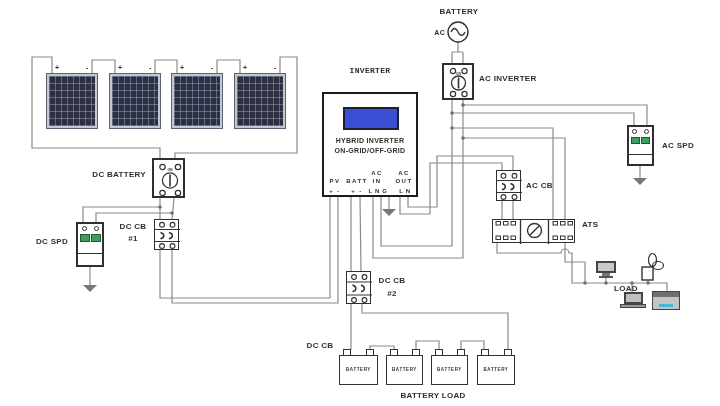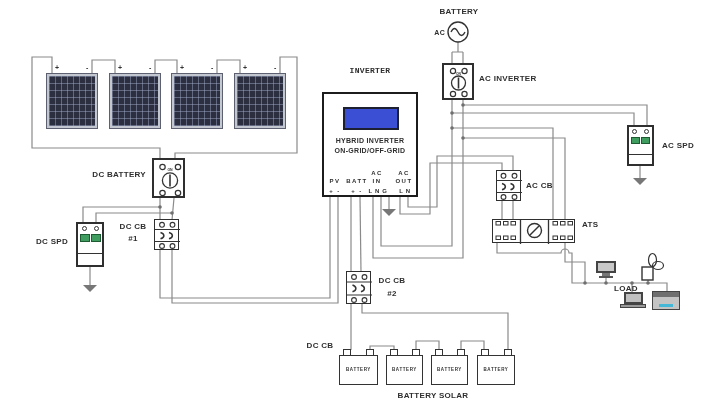--- a/index.html
+++ b/index.html
@@ -288,15 +288,15 @@
   </div>
   <div class="battery" style="left:386px;width:37px;">
     <span class="lbl s45">BATTERY</span>
   </div>
   <div class="battery" style="left:431px;width:37px;">
     <span class="lbl s45">BATTERY</span>
   </div>
   <div class="battery" style="left:477px;width:38px;">
     <span class="lbl s45">BATTERY</span>
   </div>
-  <div class="lbl ctr" style="left:393px;top:391px;width:80px;">BATTERY SOLAR</div>
+  <div class="lbl ctr" style="left:393px;top:391px;width:80px;">BATTERY LOAD</div>
 
 </div>
 
 </body></html>

